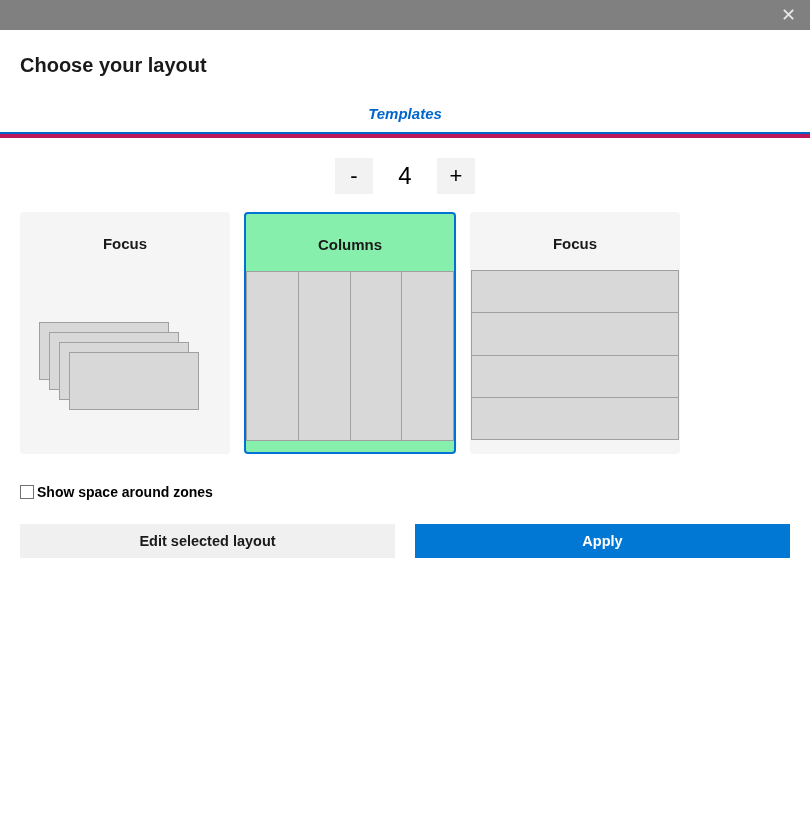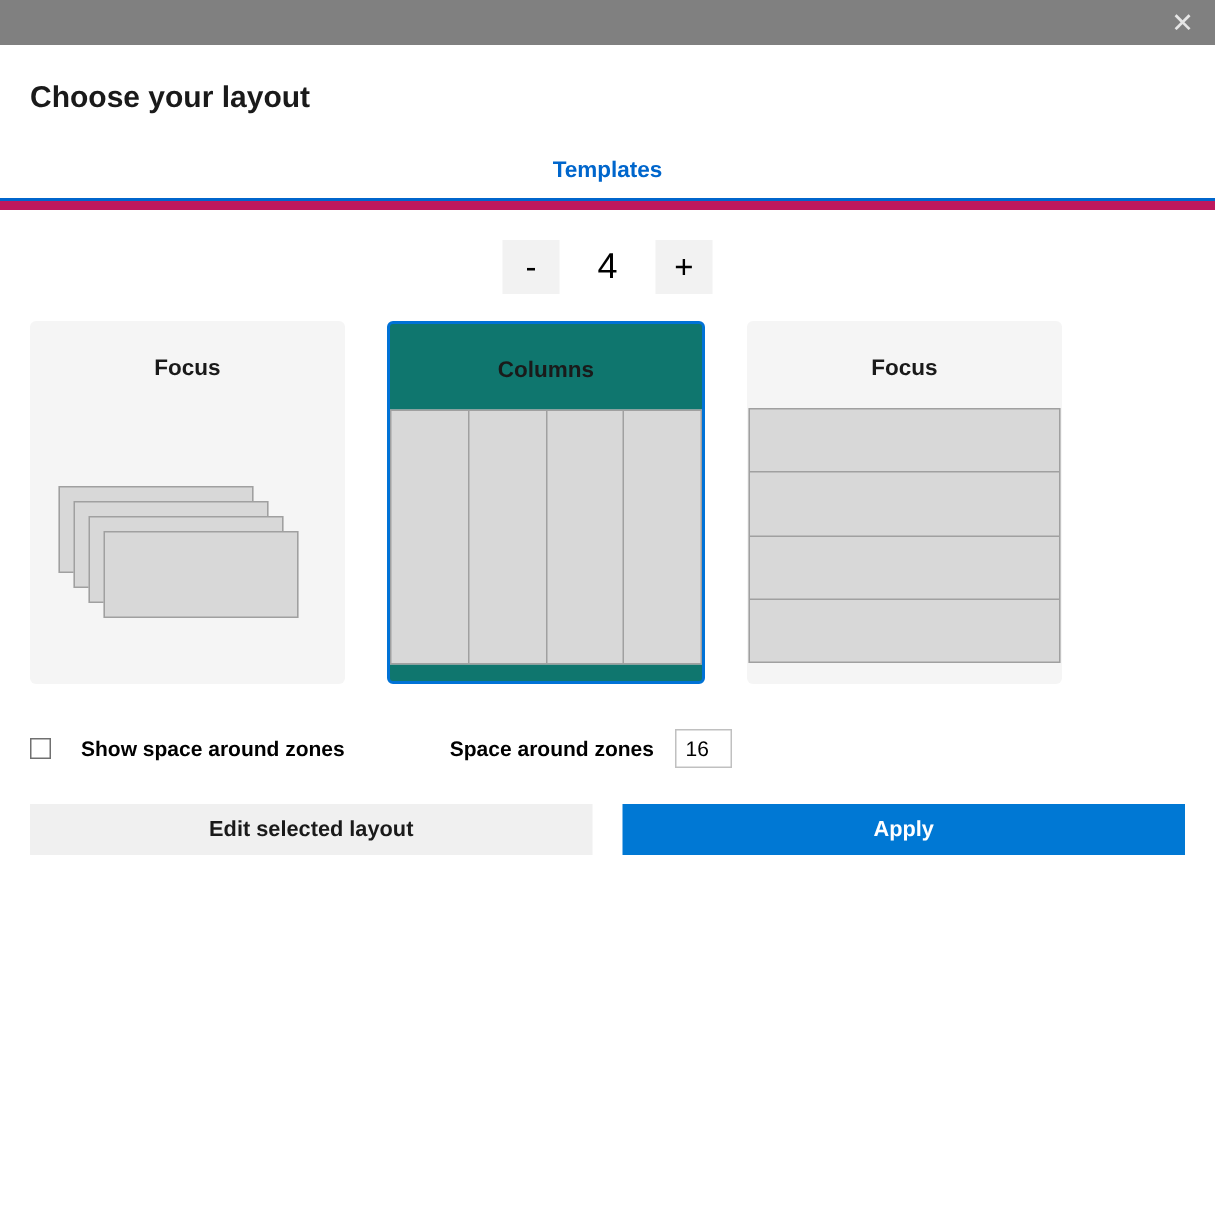--- a/index.html
+++ b/index.html
@@ -30,21 +30,22 @@
     padding: 0;
   }
   .heading {
     font-size: 20px;
     font-weight: 700;
     color: #1a1a1a;
     padding: 24px 8px 18px 20px;
   }
   .tabs {
     display: flex;
-    border-bottom: 6px solid #be185d;
+    border-bottom: 4px solid #be185d;
+    font-style: italic;
   }
   .tab {
     flex: 1;
     text-align: center;
     padding: 10px 0 10px 0;
     font-size: 15px;
     font-weight: 600;
     cursor: pointer;
     color: #b9b9b9;
   }
@@ -76,34 +77,34 @@
     text-align: center;
     font-size: 24px;
     font-weight: 400;
   }
   .cards-wrap {
     padding: 0 20px;
   }
   .cards {
     display: grid;
     grid-template-columns: repeat(5, 1fr);
-    gap: 28px;
+    gap: 14px;
   }
   .layout-card {
     background: #f5f5f5;
     border-radius: 4px;
     height: 242px;
     display: flex;
     flex-direction: column;
     align-items: center;
     cursor: pointer;
     border: 1px solid transparent;
   }
   .layout-card.selected {
-    background: #0f766e;
+    background: #86efac;
     border: 2px solid #0072d6;
   }
   .card-title {
     font-size: 15px;
     font-weight: 600;
     color: #1a1a1a;
     margin-top: 22px;
     margin-bottom: 18px;
   }
   .preview {
@@ -179,21 +180,21 @@
   .controls-row {
     display: flex;
     align-items: center;
     padding: 30px 20px 10px 20px;
     gap: 30px;
     font-size: 15px;
   }
   .checkbox-group {
     display: flex;
     align-items: center;
-    gap: 20px;
+    gap: 3px;
     justify-content: flex-end;
   }
   .checkbox-box {
     width: 14px;
     height: 14px;
     border: 1px solid #707070;
     background: #fff;
     cursor: pointer;
   }
   .checkbox-label {
@@ -305,24 +306,20 @@
 
 
     </div>
   </div>
 
   <div class="controls-row">
     <div class="checkbox-group">
       <div class="checkbox-box"></div>
       <div class="checkbox-label">Show space around zones</div>
     </div>
-    <div class="space-group">
-      <div class="space-label">Space around zones</div>
-      <input class="space-input" value="16" style="">
-    </div>
   </div>
 
   <div class="buttons-row">
     <div class="btn btn-edit">Edit selected layout</div>
     <div class="btn btn-apply">Apply</div>
   </div>
 
 </div>
 
 </body></html>

